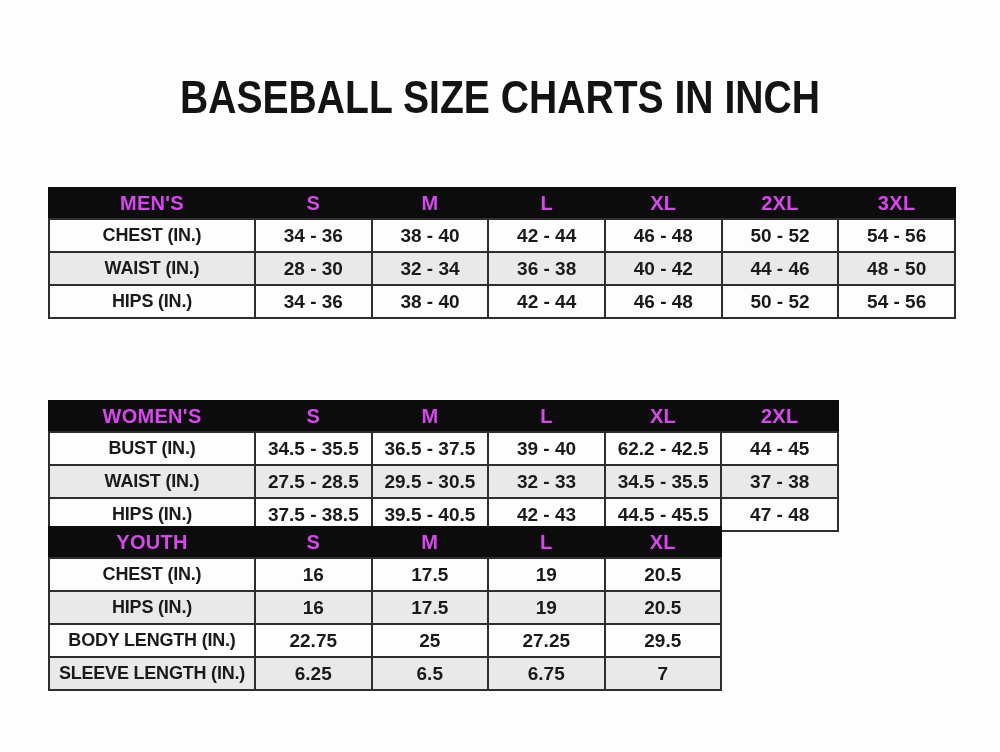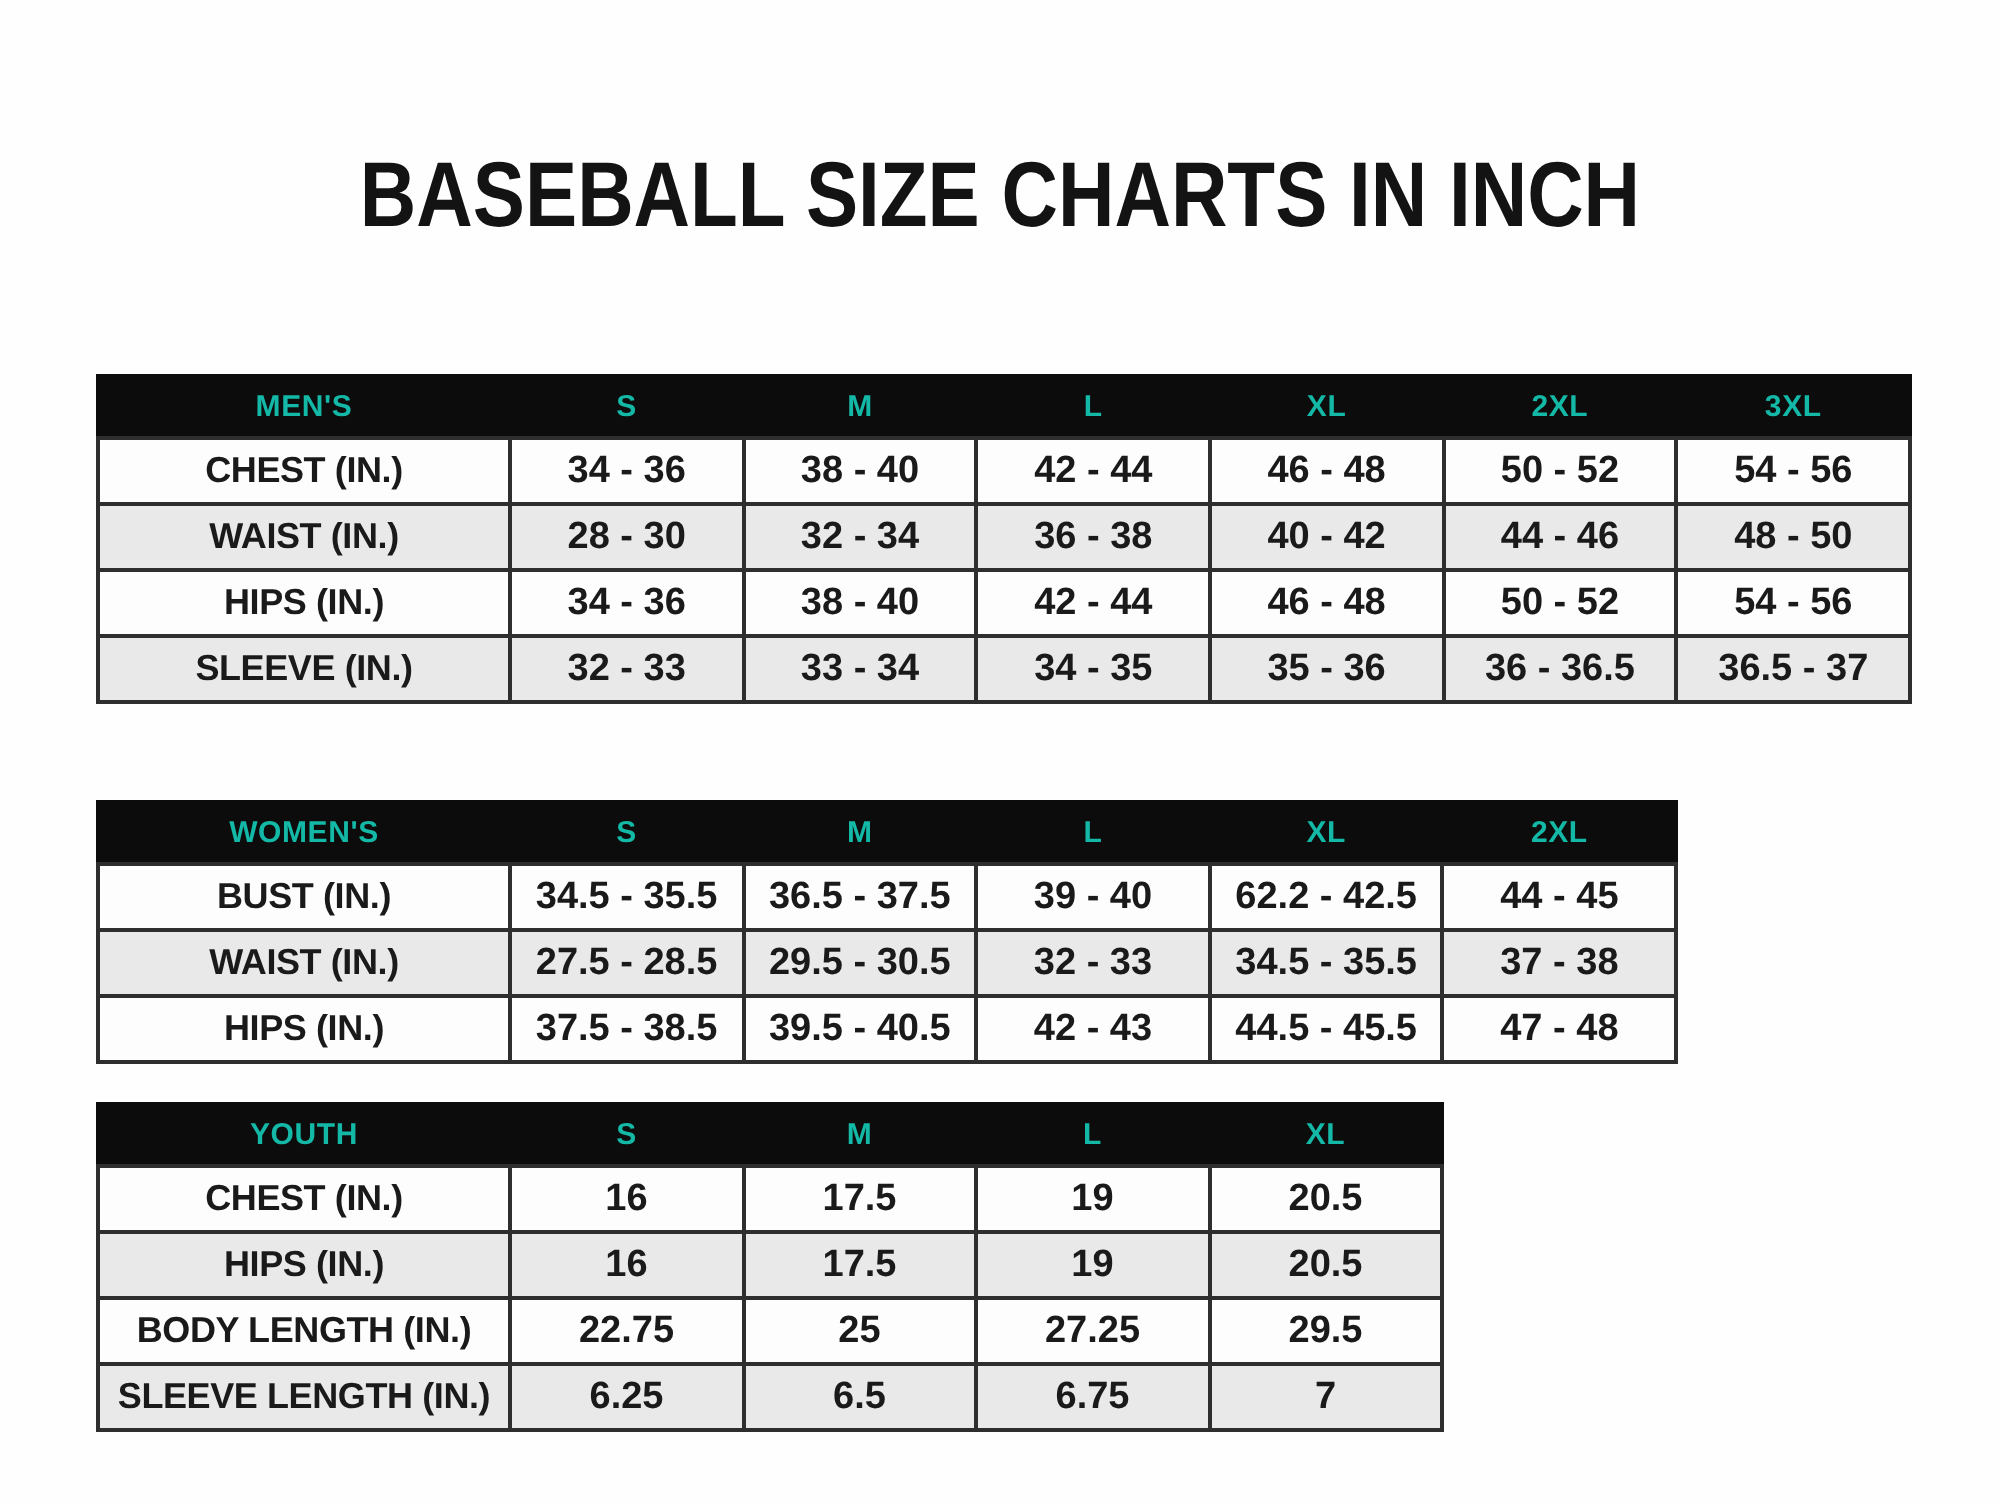--- a/index.html
+++ b/index.html
@@ -39,25 +39,25 @@
     border: 2px solid #2e2e2e;
     text-align: center;
     vertical-align: middle;
     font-weight: bold;
     padding: 0;
     overflow: hidden;
     white-space: nowrap;
   }
   .size-table thead th {
     background: #0c0c0c;
-    color: #14b8a6;
+    color: #d946ef;
     border-color: #0c0c0c;
     border-bottom-color: #2e2e2e;
     height: 29px;
-    font-size: 15px;
+    font-size: 20px;
     letter-spacing: 0.3px;
   }
   .size-table tbody td {
     height: 31px;
     font-size: 19px;
     color: #1a1a1a;
   }
   .size-table tbody tr:nth-child(odd) td { background: #fdfdfd; }
   .size-table tbody tr:nth-child(even) td { background: #e9e9e9; }
   .size-table td.label-cell {
@@ -113,29 +113,20 @@
           </tr>
           <tr>
             <td class="label-cell">HIPS (IN.)</td>
             <td>34 - 36</td>
             <td>38 - 40</td>
             <td>42 - 44</td>
             <td>46 - 48</td>
             <td>50 - 52</td>
             <td>54 - 56</td>
           </tr>
-          <tr>
-            <td class="label-cell">SLEEVE (IN.)</td>
-            <td>32 - 33</td>
-            <td>33 - 34</td>
-            <td>34 - 35</td>
-            <td>35 - 36</td>
-            <td>36 - 36.5</td>
-            <td>36.5 - 37</td>
-          </tr>
         </tbody>
       </table>
       <table class="size-table" style="top: 400px; width: 791px; border-radius: 10px;">
         <colgroup>
           <col style="width: 206px;">
           <col>
           <col>
           <col>
           <col>
           <col>
@@ -170,21 +161,21 @@
           <tr>
             <td class="label-cell">HIPS (IN.)</td>
             <td>37.5 - 38.5</td>
             <td>39.5 - 40.5</td>
             <td>42 - 43</td>
             <td>44.5 - 45.5</td>
             <td>47 - 48</td>
           </tr>
         </tbody>
       </table>
-      <table class="size-table" style="top: 551px; width: 674px;">
+      <table class="size-table" style="top: 526px; width: 674px;">
         <colgroup>
           <col style="width: 206px;">
           <col>
           <col>
           <col>
           <col>
         </colgroup>
         <thead>
           <tr>
             <th>YOUTH</th>

